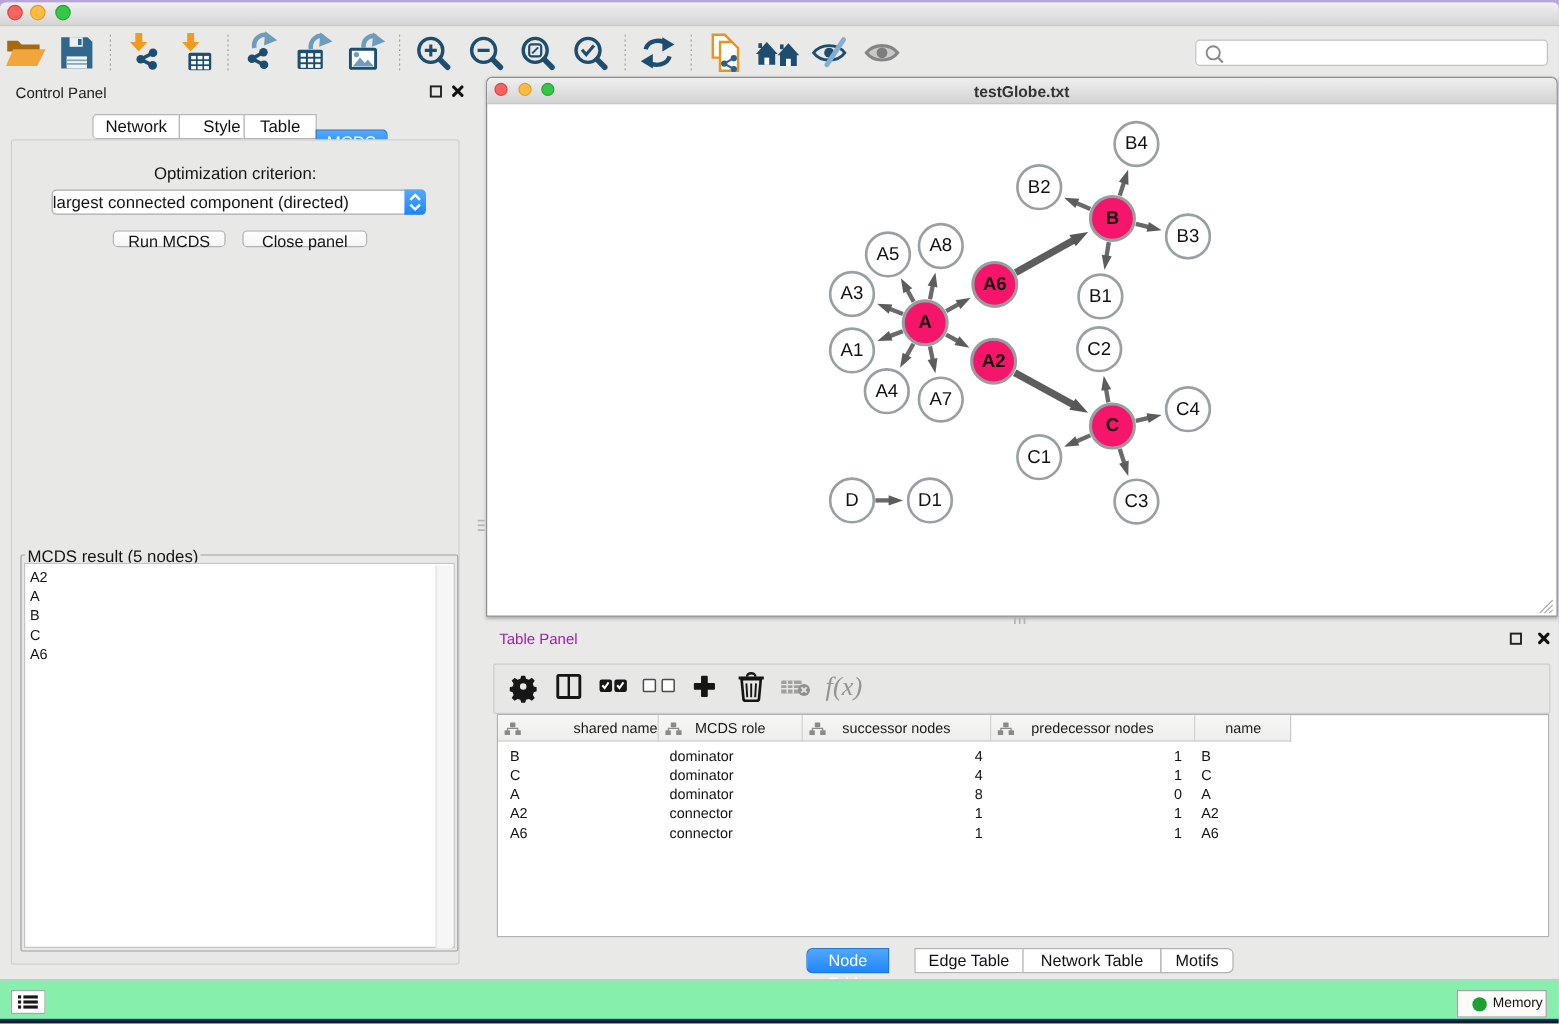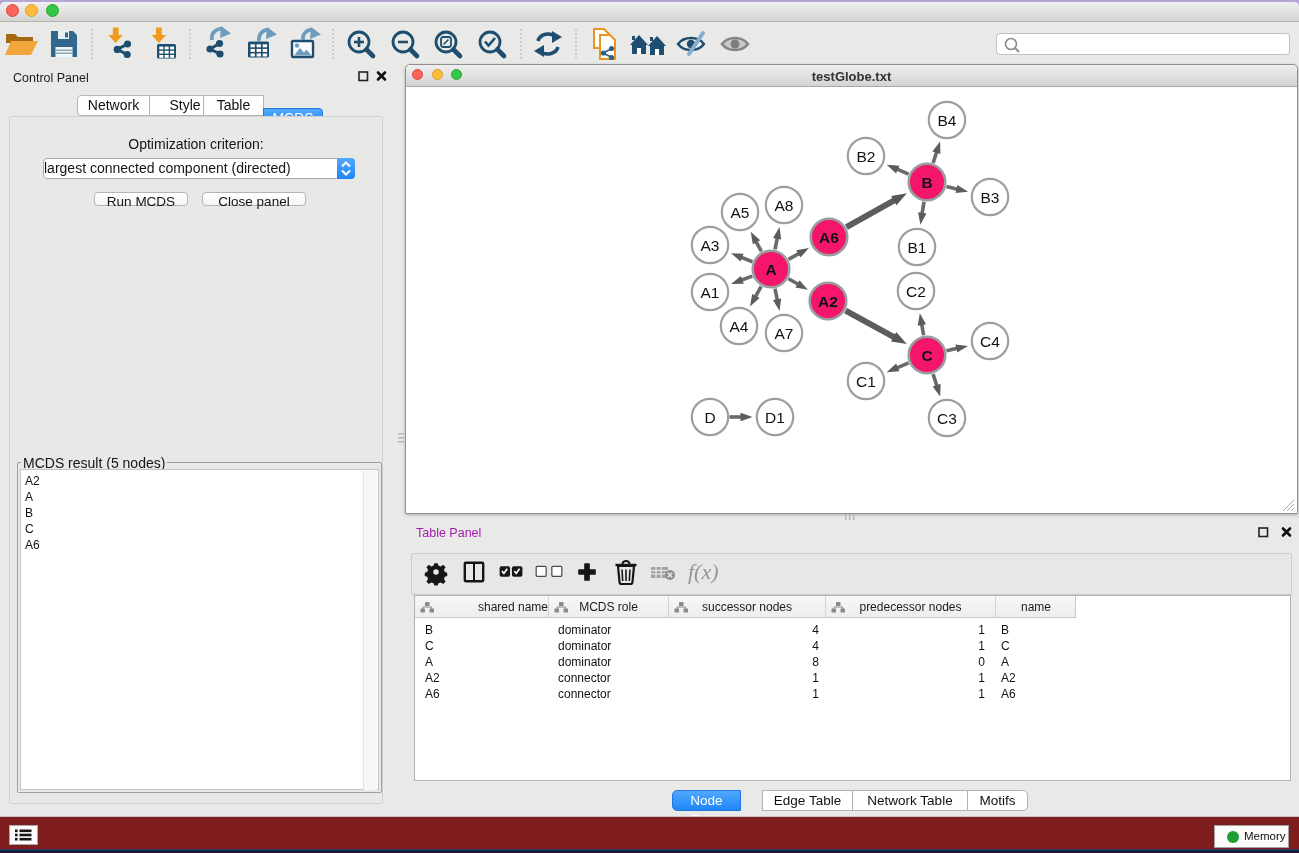--- a/index.html
+++ b/index.html
@@ -46,21 +46,21 @@
 #ttoolbar { position:absolute; left:6px; top:34px; width:881px; height:42px; background:#e7e7e5; border:1px solid #cccccc; border-radius:2px; }
 #ttable { position:absolute; left:9px; top:76px; width:877px; height:186px; background:#fff; border:1px solid #b2b2b2; }
 #thead { position:absolute; left:0; top:0; width:661px; height:22px; background:linear-gradient(180deg,#f7f7f7,#ededeb); border-bottom:1px solid #c8c8c8; border-right:1px solid #c8c8c8; }
 .thcell { position:absolute; top:0; height:22px; border-right:1px solid #d2d2d0; font-size:12px; color:#1a1a1a; text-align:center; line-height:22px; }
 .trow { position:absolute; left:0; width:875px; height:16px; font-size:12px; color:#111; }
 .trow span { position:absolute; line-height:16px; }
 #ttabs { position:absolute; left:0; top:271px; width:894px; height:22px; }
 .ttab { position:absolute; top:0; height:21px; background:#fff; border:1px solid #b2b2b2; font-size:13.5px; color:#111; text-align:center; line-height:19px; }
 .ttab.sel { background:linear-gradient(180deg,#51a8fd,#1f86f9); color:#fff; border-color:#1f78dd; }
 
-#statusbar { position:absolute; left:0; top:814px; width:1299px; height:34px; background:#7f1d1d; border-top:1px solid #c6c6c6; }
+#statusbar { position:absolute; left:0; top:814px; width:1299px; height:34px; background:#86efac; border-top:1px solid #c6c6c6; }
 #listbtn { position:absolute; left:9px; top:8px; width:29px; height:20px; background:#fdfdfd; border:1px solid #a8a8a8; }
 #membtn { position:absolute; left:1214px; top:8px; width:75px; height:23px; background:#fbfbfa; border:1px solid #a2a2a2; font-size:11.5px; color:#111; }
 #membtn .dot { position:absolute; left:12px; top:4.5px; width:12px; height:12px; border-radius:50%; background:#1e9e33; }
 #membtn .mtxt { position:absolute; left:29px; top:3.5px; }
 </style>
 </head>
 <body>
 <div id="mainwin">
   <div id="titlebar">
     <div class="tl t1"></div>

